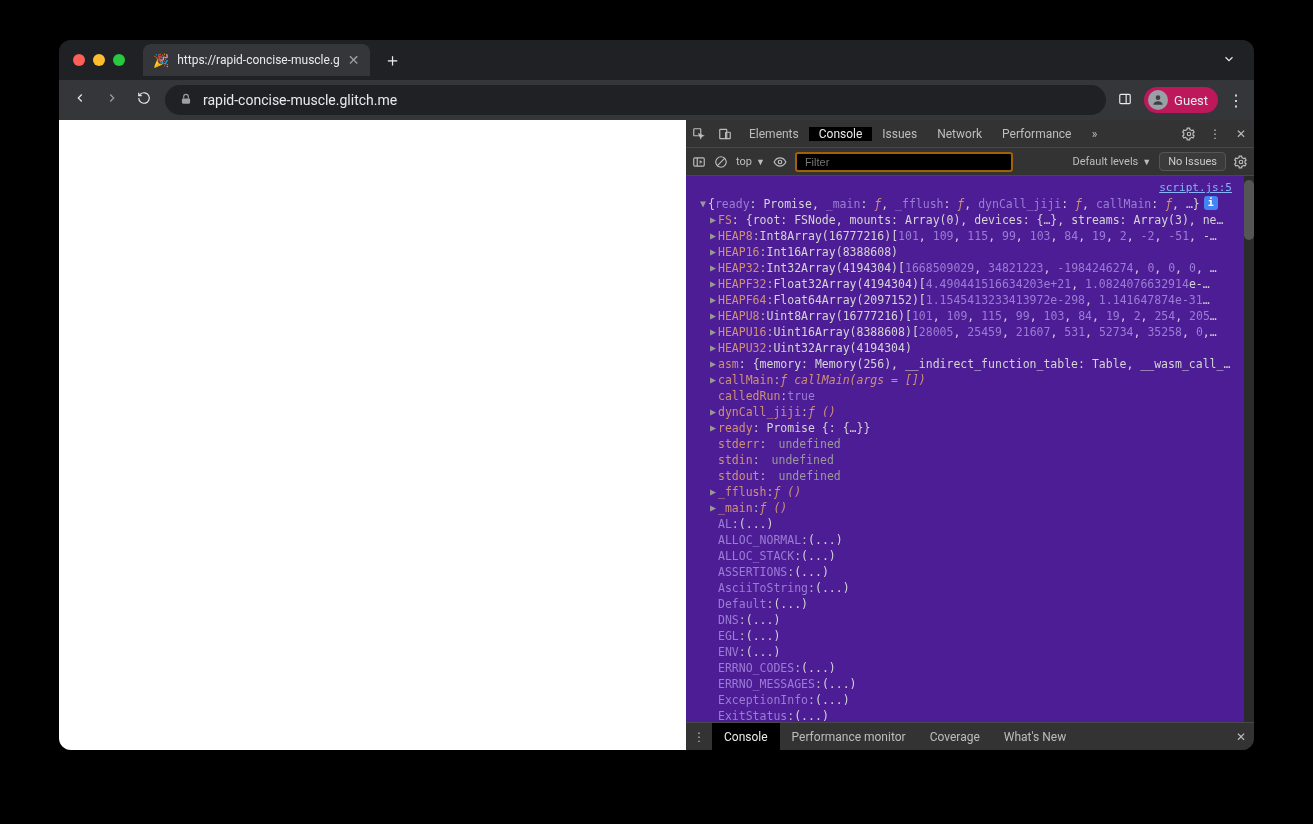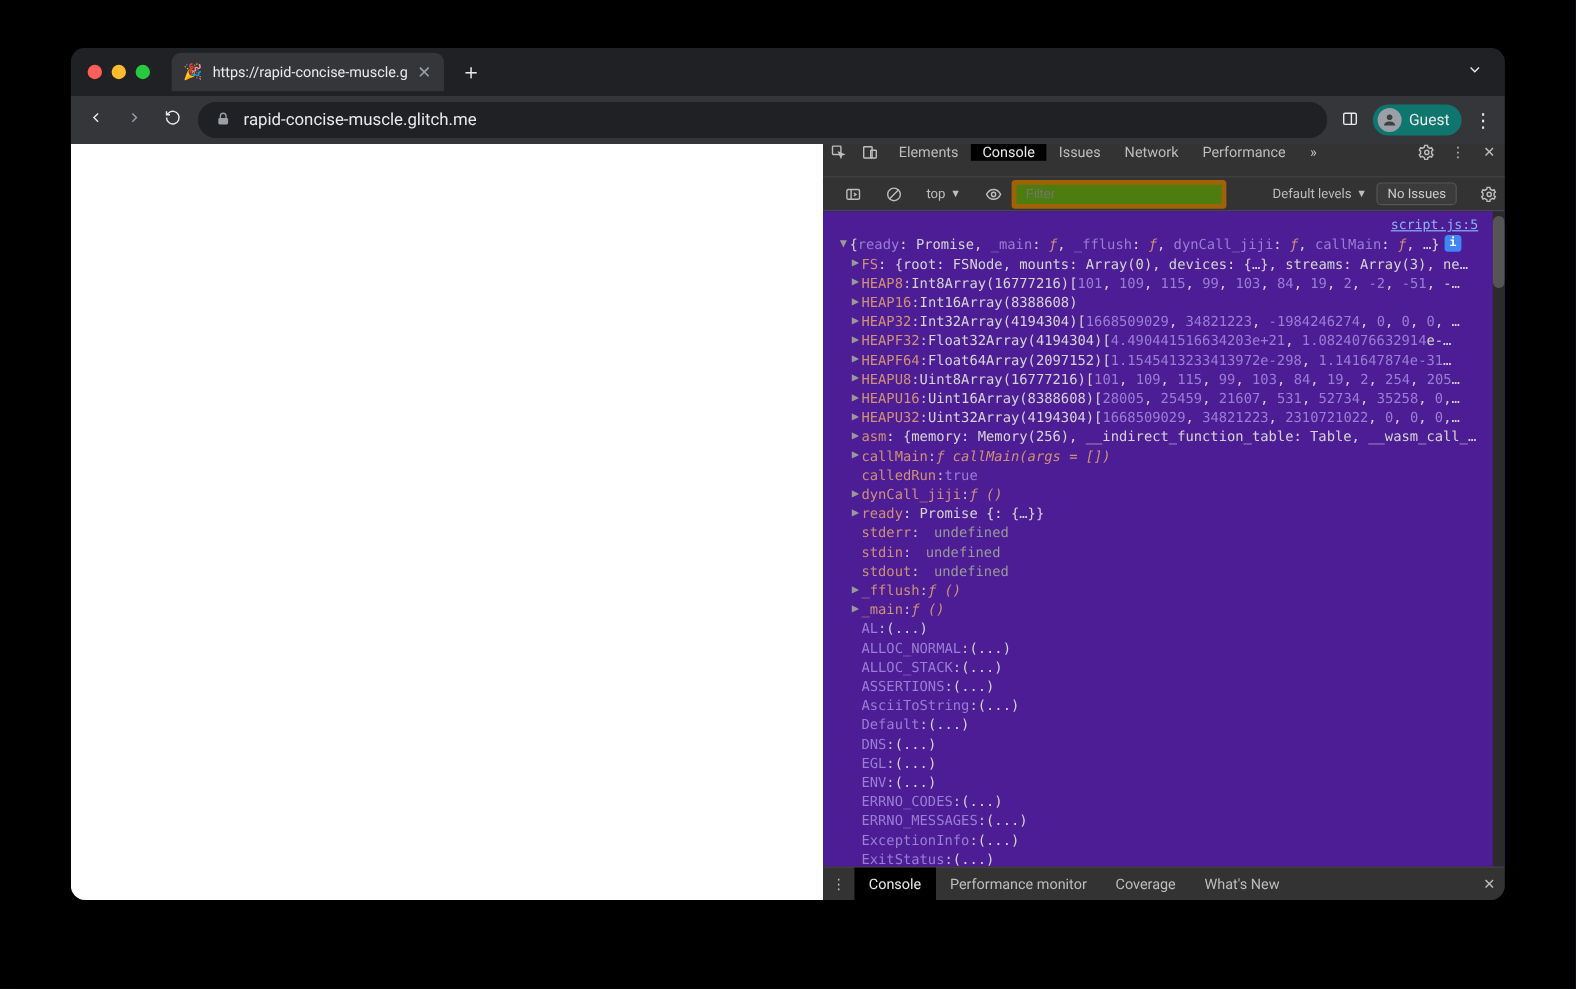--- a/index.html
+++ b/index.html
@@ -73,61 +73,61 @@
     height: 30px;
     border-radius: 15px;
     display: flex;
     align-items: center;
     padding: 0 14px;
     gap: 10px;
     color: #e8eaed;
     font-size: 14px;
   }
   .omni .lock { color: #9aa0a6; font-size: 12px; }
-  .avatar { display: flex; align-items: center; gap: 6px; background: #0f766e; border-radius: 14px; padding: 3px 10px 3px 4px; color: #e8eaed; font-size: 13px; }
+  .avatar { display: flex; align-items: center; gap: 6px; background: #be185d; border-radius: 14px; padding: 3px 10px 3px 4px; color: #e8eaed; font-size: 13px; }
   .avatar .circ { width: 20px; height: 20px; border-radius: 50%; background: #9aa0a6; display: flex; align-items: center; justify-content: center; font-size: 12px; }
   .panel-icon { color: #e8eaed; width: 18px; text-align: center; }
   .kebab { color: #e8eaed; font-size: 16px; }
   
   .content { flex: 1; display: flex; overflow: hidden; }
   .page { flex: 0 0 627px; background: #fff; }
   .devtools { flex: 1; background: #242424; display: flex; flex-direction: column; color: #bdbdbd; font-size: 12px; }
   
   .dt-tabs {
     height: 28px;
     background: #333333;
     border-bottom: 1px solid #484848;
     display: flex;
-    align-items: flex-start;
+    align-items: center;
   }
   .dt-tabs .icobtn { width: 26px; display: flex; align-items: center; justify-content: center; color: #bdbdbd; }
   .dt-tabs .sep { width: 1px; background: #484848; }
   .dt-tab { padding: 0 10px; display: flex; align-items: center; color: #bdbdbd; cursor: pointer; font-size: 12px; }
   .dt-tab.active { background: #000; color: #eaeaea; }
   .dt-tabs .flex { flex: 1; }
   
   .con-bar {
     height: 28px;
     background: #333333;
     border-bottom: 1px solid #484848;
     display: flex;
     align-items: center;
     padding: 0 6px;
     gap: 8px;
   }
-  .con-bar .ib { color: #bdbdbd; cursor: pointer; display: flex; align-items: center; gap: 4px; font-size: 11px; margin-left: 12px; }
+  .con-bar .ib { color: #bdbdbd; cursor: pointer; display: flex; align-items: center; gap: 4px; font-size: 11px; }
   .con-bar .dd { display:flex; align-items:center; gap:4px; }
   .con-bar input.filter {
-    background: #4d7c0f;
-    border: 4px solid #a16207;
+    background: #000000;
+    border: 2px solid #a16207;
     border-radius: 3px;
     padding: 2px 8px;
     color: #ccc;
     font-size: 11px;
-    width: 179px;
+    width: 218px;
   }
   .con-bar .flex { flex:1; }
   .pill { border:1px solid #555; border-radius:4px; padding: 2px 8px; color:#ccc; font-size:11px; background:#3b3b3b; }
   
   .console-body {
     flex: 1;
     overflow: hidden;
     position: relative;
     font-family: Menlo, Consolas, monospace;
     font-size: 11.5px;
@@ -375,21 +375,20 @@
               <span class="heap">HEAPU16</span>
               <span class="colon">: </span>
               <span class="span-plain">Uint16Array(8388608) </span>
               <span class="span-plain">[<span class="num">28005</span>, <span class="num">25459</span>, <span class="num">21607</span>, <span class="num">531</span>, <span class="num">52734</span>, <span class="num">35258</span>, <span class="num">0</span>,…</span>
             </div>
             <div class="row indent1">
               <span class="arrow right"></span>
               <span class="heap">HEAPU32</span>
               <span class="colon">: </span>
               <span class="span-plain">Uint32Array(4194304) </span>
-              <span class="span-plain">[<span class="num">1668509029</span>, <span class="num">34821223</span>, <span class="num">2310721022</span>, <span class="num">0</span>, <span class="num">0</span>, <span class="num">0</span>,…</span>
             </div>
             <div class="row indent1">
               <span class="arrow right"></span>
               <span class="heap">asm</span>
               <span class="span-plain">: {memory: Memory(256), __indirect_function_table: Table, __wasm_call_…</span>
             </div>
             <div class="row indent1">
               <span class="arrow right"></span>
               <span class="heap">callMain</span>
               <span class="colon">: </span>

